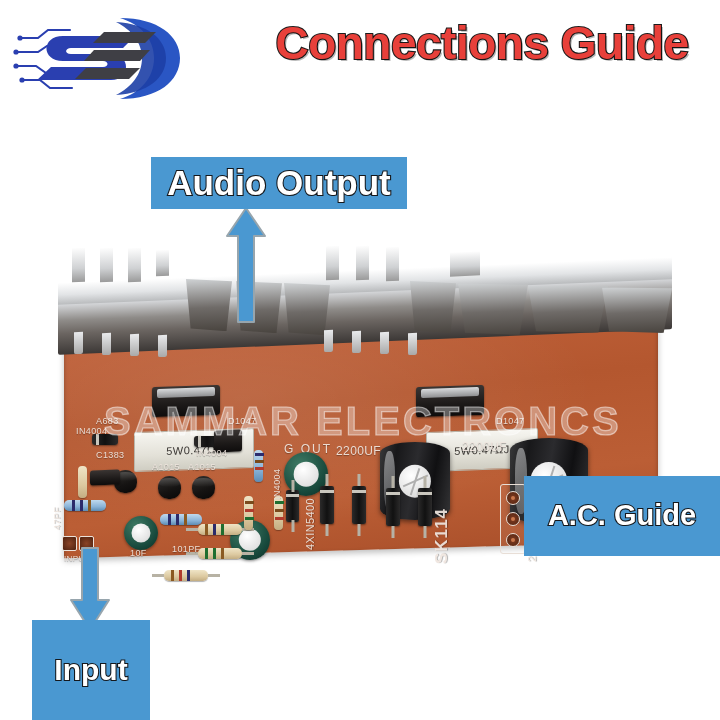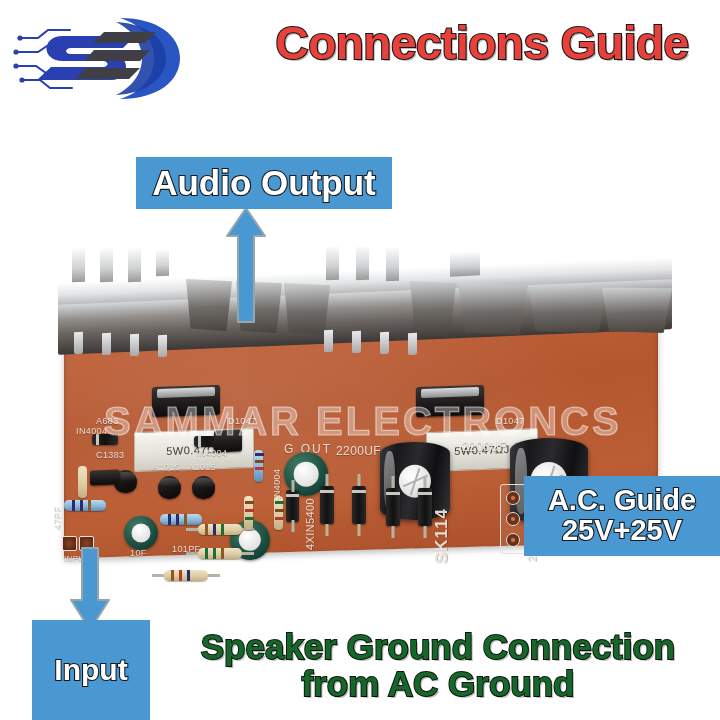--- a/index.html
+++ b/index.html
@@ -139,21 +139,21 @@
   
   .arrow{position:absolute;}
   .arrow svg{display:block;}
 
   
   .callout{position:absolute;background:#4a98d1;display:flex;flex-direction:column;
       align-items:center;justify-content:center;line-height:1.02;}
   .callout span{color:#ffffff;font-weight:bold;white-space:nowrap;
       -webkit-text-stroke:2.2px #15181c;paint-order:stroke fill;}
 
-  #lbl-audio-output{left:136px;top:157px;width:256px;height:52px;}
+  #lbl-audio-output{left:151px;top:157px;width:256px;height:52px;}
   #lbl-audio-output span{font-size:35px;}
 
   #lbl-ac-input{left:524px;top:476px;width:196px;height:80px;}
   #lbl-ac-input span{font-size:29px;}
 
   #lbl-audio-input{left:32px;top:620px;width:118px;height:100px;}
   #lbl-audio-input span{font-size:30px;}
 
   
   #caption{position:absolute;left:160px;top:618px;width:556px;height:94px;
@@ -399,25 +399,20 @@
       <path d="M22 84 L41 54 L30 54 L30 2 L14 2 L14 54 L3 54 Z" fill="#4a98d1" stroke="#97a5ad" stroke-width="2" stroke-linejoin="round"></path>
     </svg>
   </div>
 
   <div class="callout" id="lbl-audio-output">
     <span>Audio Output</span>
   </div>
 
   <div class="callout" id="lbl-ac-input">
     <span>A.C. Guide</span>
-    <span>25V+25V</span>
   </div>
 
   <div class="callout" id="lbl-audio-input">
     <span>Input</span>
   </div>
 
-  <div id="caption">
-    <span>Speaker Ground Connection</span>
-    <span>from AC Ground</span>
-  </div>
 
 </div>
 
 </body></html>

